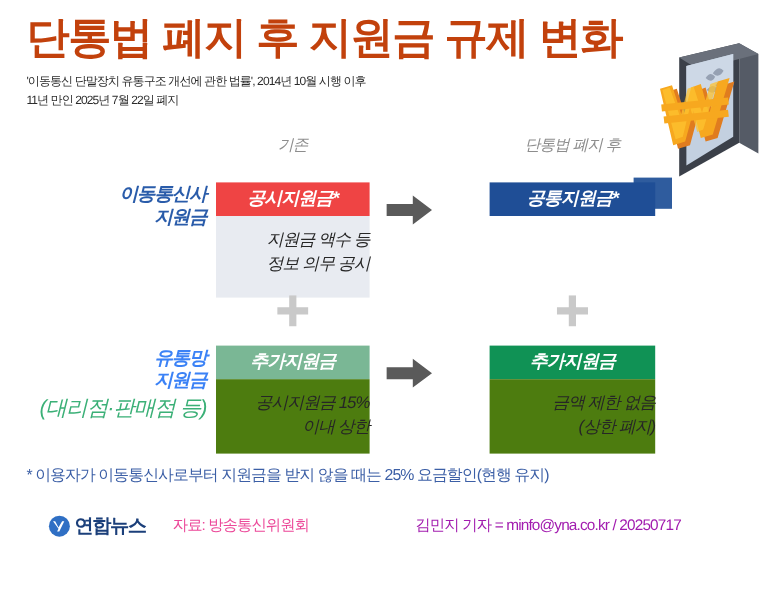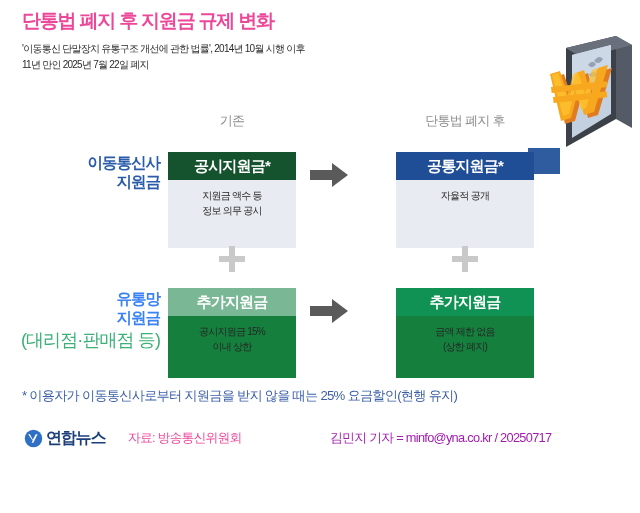--- a/index.html
+++ b/index.html
@@ -23,24 +23,24 @@
   }
 
   
   .header {
     position: absolute;
     left: 22px;
     top: 10px;
     width: 500px;
   }
   .title {
-    font-size: 19px;
+    font-size: 36px;
     font-weight: bold;
     letter-spacing: -1.2px;
-    color: #ec4899;
+    color: #c2410c;
     line-height: 1.18;
     white-space: nowrap;
   }
   .subtitle {
     margin-top: 9px;
     font-size: 10px;
     letter-spacing: -0.75px;
     color: #2b2b2b;
     line-height: 1.52;
   }
@@ -61,23 +61,24 @@
     left: 528px;
     top: 148px;
     width: 32px;
     height: 26px;
     background: #2f5c9e;
   }
 
   
   .grid {
     position: absolute;
-    left: 0;
+    left: 12px;
     top: 112px;
     width: 508px;
+    font-style: italic;
   }
 
   .col-headers {
     position: relative;
     height: 22px;
   }
   .col-head {
     position: absolute;
     font-size: 13px;
     letter-spacing: -0.7px;
@@ -128,36 +129,36 @@
     line-height: 28px;
     text-align: center;
     color: #ffffff;
     font-size: 15px;
     font-weight: bold;
     letter-spacing: -0.8px;
     white-space: nowrap;
   }
   .box-body {
     background: #e8ebf1;
-    text-align: center;
-    font-size: 10px;
+    text-align: right;
+    font-size: 14px;
     letter-spacing: -0.75px;
     color: #262626;
     line-height: 1.45;
     padding-top: 9px;
     box-sizing: border-box;
   }
   .box-body .bline { white-space: nowrap; }
 
-  .head-blue-light { background: #14532d; }
+  .head-blue-light { background: #ef4444; }
   .head-blue-dark  { background: #1f4e96; }
   .head-green-light{ background: #7ab795; }
   .head-green-dark { background: #109255; }
 
-  .body-green { background: #15803d; }
+  .body-green { background: #4d7c0f; }
 
   
   .arrow {
     position: absolute;
     width: 40px;
     height: 26px;
   }
   .arrow svg { display: block; }
 
   
@@ -175,21 +176,21 @@
     top: 387px;
     font-size: 13.2px;
     letter-spacing: -0.75px;
     color: #3c5fa6;
     white-space: nowrap;
   }
 
   
   .footer {
     position: absolute;
-    left: 0;
+    left: 16px;
     top: 428px;
     width: 584px;
     height: 28px;
   }
   .logo-wrap {
     position: absolute;
     left: 24px;
     top: 0;
     display: flex;
     align-items: center;
@@ -300,23 +301,20 @@
       </div>
 
       <div class="arrow" style="left:310px; top:28px;">
         <svg width="40" height="26" viewBox="0 0 40 26" xmlns="http://www.w3.org/2000/svg">
           <path d="M0 8 L22 8 L22 1 L38 13 L22 25 L22 18 L0 18 Z" fill="#5a5a5a"></path>
         </svg>
       </div>
 
       <div class="box right-box" style="left:396px; top:18px;">
         <div class="box-head head-blue-dark">공통지원금*</div>
-        <div class="box-body" style="height:68px;">
-          <div class="bline">자율적 공개</div>
-        </div>
       </div>
     </div>
 
     <div class="plus" style="left:219px; top:134px;">
       <svg width="26" height="26" viewBox="0 0 26 26" xmlns="http://www.w3.org/2000/svg">
         <path d="M10 0 H16 V10 H26 V16 H16 V26 H10 V16 H0 V10 H10 Z" fill="#c9c9c9"></path>
       </svg>
     </div>
     <div class="plus" style="left:452px; top:134px;">
       <svg width="26" height="26" viewBox="0 0 26 26" xmlns="http://www.w3.org/2000/svg">

